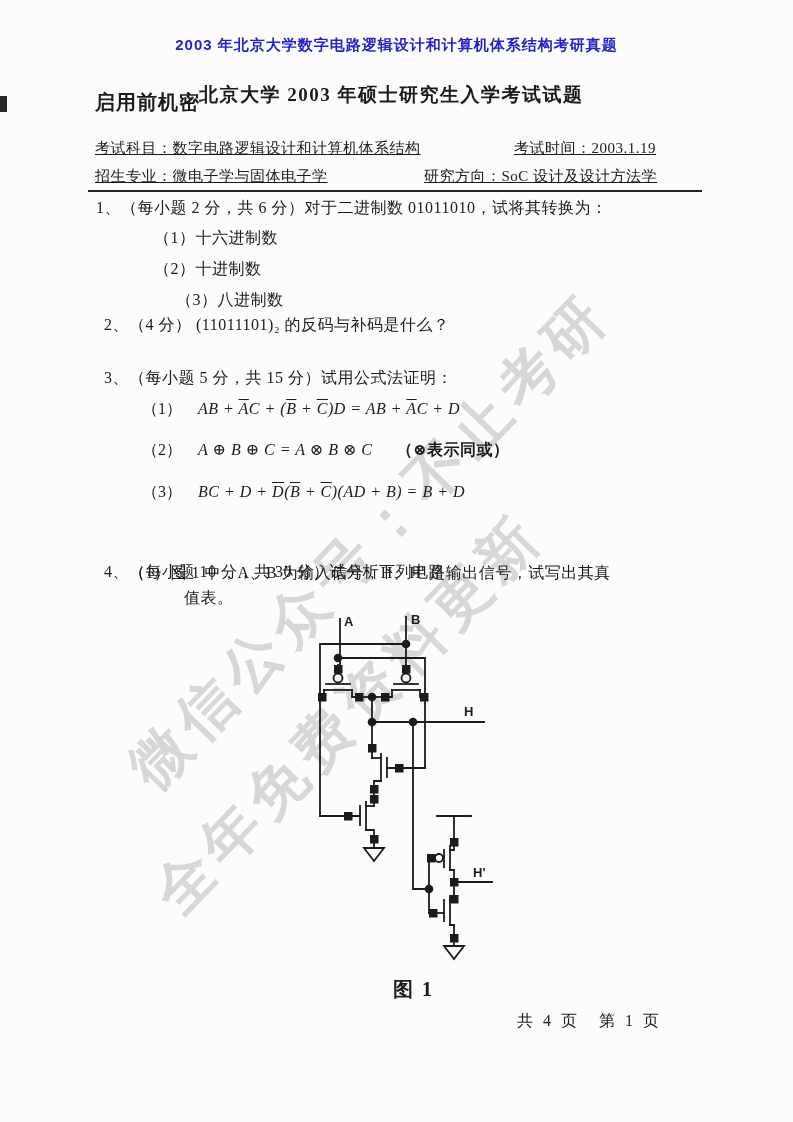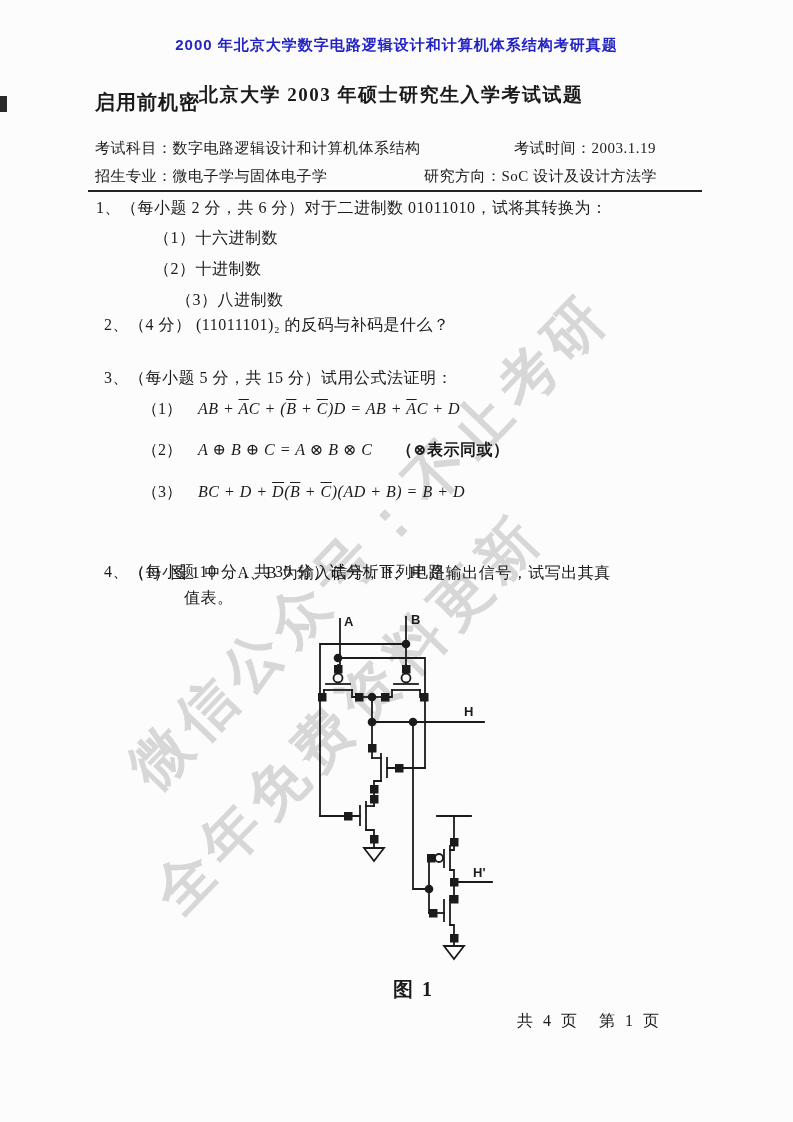--- a/index.html
+++ b/index.html
@@ -10,21 +10,21 @@
     color:#1b1b1b;
   }
   .abs{position:absolute;white-space:nowrap;}
   .hdr-blue{
     top:36px;left:0;width:100%;text-align:center;
     font-family:"Liberation Sans","DejaVu Sans",sans-serif;
     font-weight:bold;font-size:15px;color:#2424c4;letter-spacing:1px;
   }
   .confidential{left:95px;top:89px;font-weight:bold;font-size:20px;letter-spacing:1px;}
   .doc-title{left:199px;top:82px;font-size:19px;font-weight:bold;letter-spacing:1.5px;font-family:Liberation Serif, serif;}
-  .info{font-size:15px;letter-spacing:.5px;}
+  .info{font-size:15px;letter-spacing:.5px;text-decoration:underline;}
   .rule{left:88px;top:190px;width:614px;height:2px;background:#222;}
   .q{font-size:16px;letter-spacing:.5px;}
   .formula-row{font-size:16px;}
   .f-label{display:inline-block;width:56px;font-size:16px;}
   .f-math{font-family:"Liberation Serif","DejaVu Serif",serif;font-style:italic;font-size:16px;letter-spacing:.5px;}
   .f-note{font-style:normal;font-size:16px;margin-left:24px;letter-spacing:.5px;font-weight:bold;}
   .ov{text-decoration:overline;}
   .caption{font-size:20px;letter-spacing:2px;font-weight:bold;}
   .footer{font-size:16px;letter-spacing:3px;}
   .wm{
@@ -43,21 +43,21 @@
 
 <div id="page">
 
   <div class="wm" style="left:40px;top:502px;">微信公众号：不止考研</div>
   <div class="wm" style="left:85px;top:675px;">全年免费资料更新</div>
 
   <div class="content">
 
     <div class="abs artifact"></div>
 
-    <div class="abs hdr-blue">2000 年北京大学数字电路逻辑设计和计算机体系结构考研真题</div>
+    <div class="abs hdr-blue">2003 年北京大学数字电路逻辑设计和计算机体系结构考研真题</div>
 
     <div class="abs confidential">启用前机密</div>
     <div class="abs doc-title">北京大学 2003 年硕士研究生入学考试试题</div>
 
     <div class="abs info" style="left:95px;top:139px;">考试科目：数字电路逻辑设计和计算机体系结构</div>
     <div class="abs info" style="left:514px;top:139px;">考试时间：2003.1.19</div>
     <div class="abs info" style="left:95px;top:167px;">招生专业：微电子学与固体电子学</div>
     <div class="abs info" style="left:424px;top:167px;">研究方向：SoC 设计及设计方法学</div>
 
     <div class="abs rule"></div>

